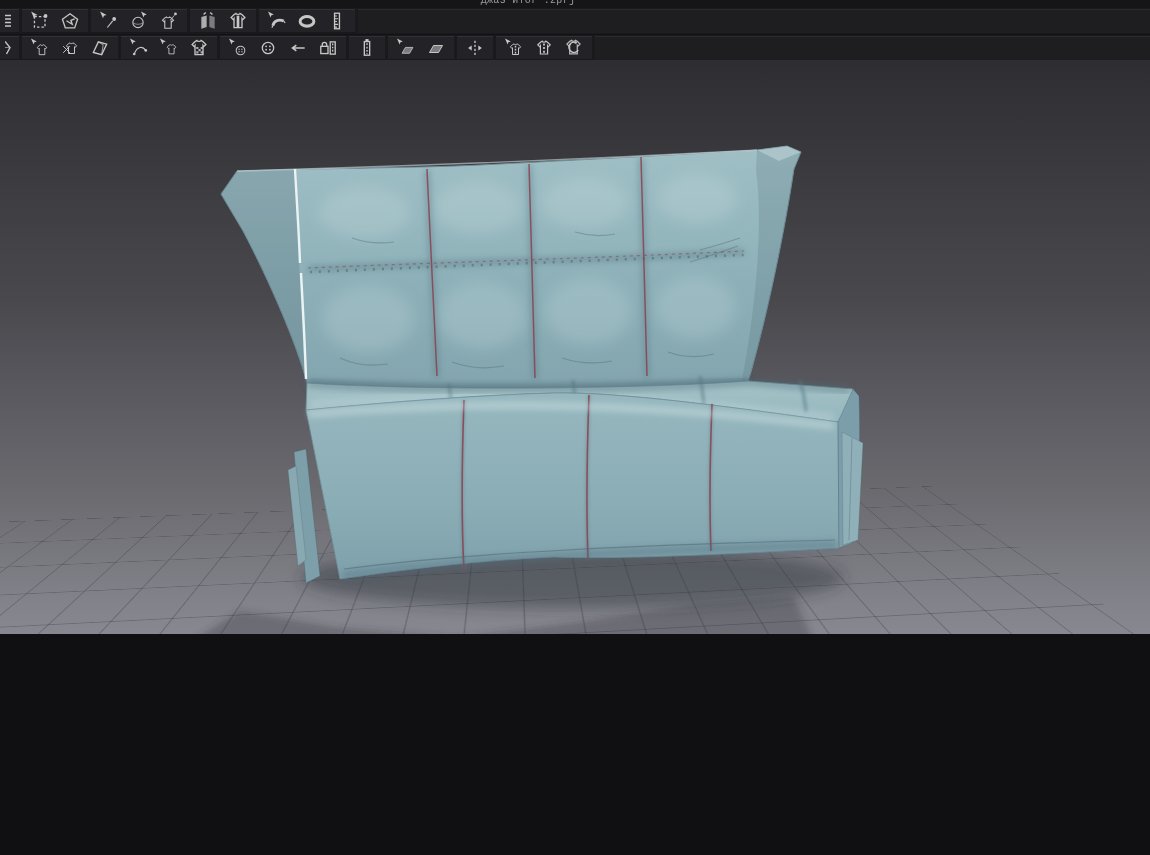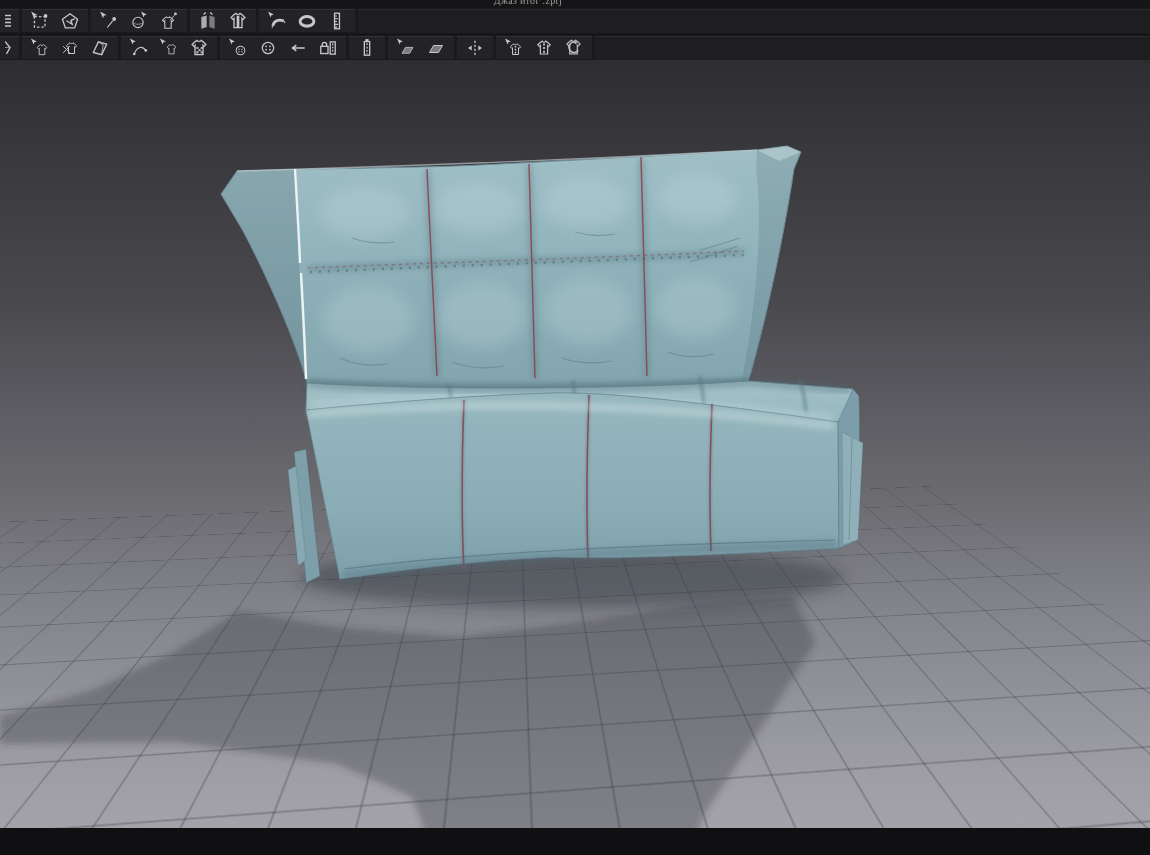--- a/index.html
+++ b/index.html
@@ -1,17 +1,17 @@
 <!DOCTYPE html>
 <html><head>
 <meta charset="utf-8">
 <style>
   html,body{margin:0;padding:0;background:#101012;}
-  #app{position:relative;width:1150px;height:828px;overflow:hidden;
-       font-family:Liberation Serif, serif;background:#1a1a1c;}
+  #app{position:relative;width:1150px;height:634px;overflow:hidden;
+       font-family:Liberation Mono, monospace;background:#1a1a1c;}
 
   
   .titlebar{height:8px;background:#151517;overflow:hidden;display:flex;justify-content:center;}
   .titlebar span{display:block;font-size:10px;line-height:13px;margin-top:-6px;color:#9d9d9d;
                  transform:translateX(-47px);letter-spacing:.3px;}
 
   
   .toolbar{height:26px;background:#1a1a1c;display:flex;align-items:center;gap:3px;
            border-bottom:1px solid #121214;}
   .tgroup{display:flex;align-items:center;height:24px;padding:0 5px;gap:4px;background:#232327;

